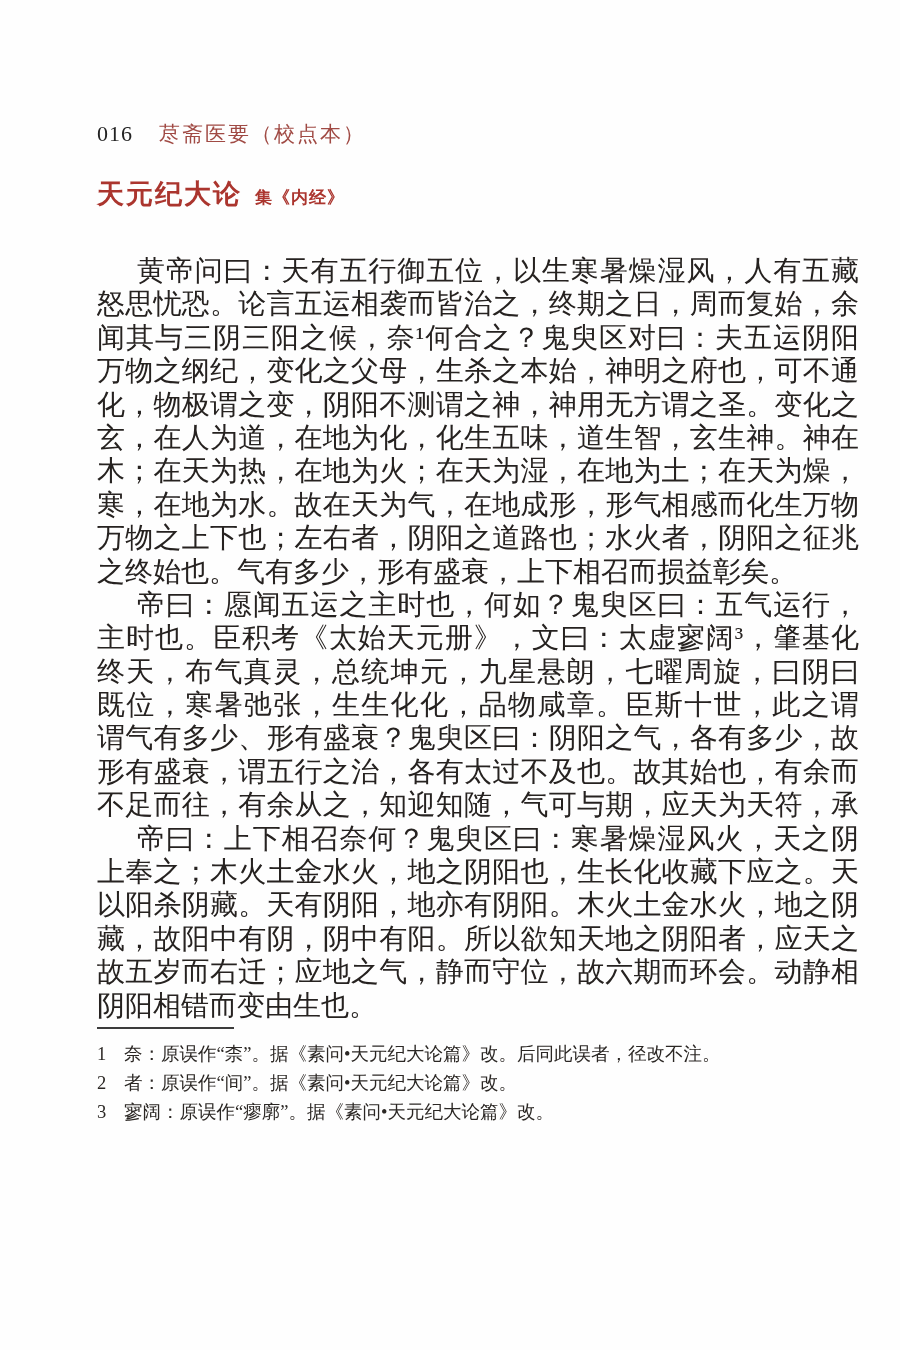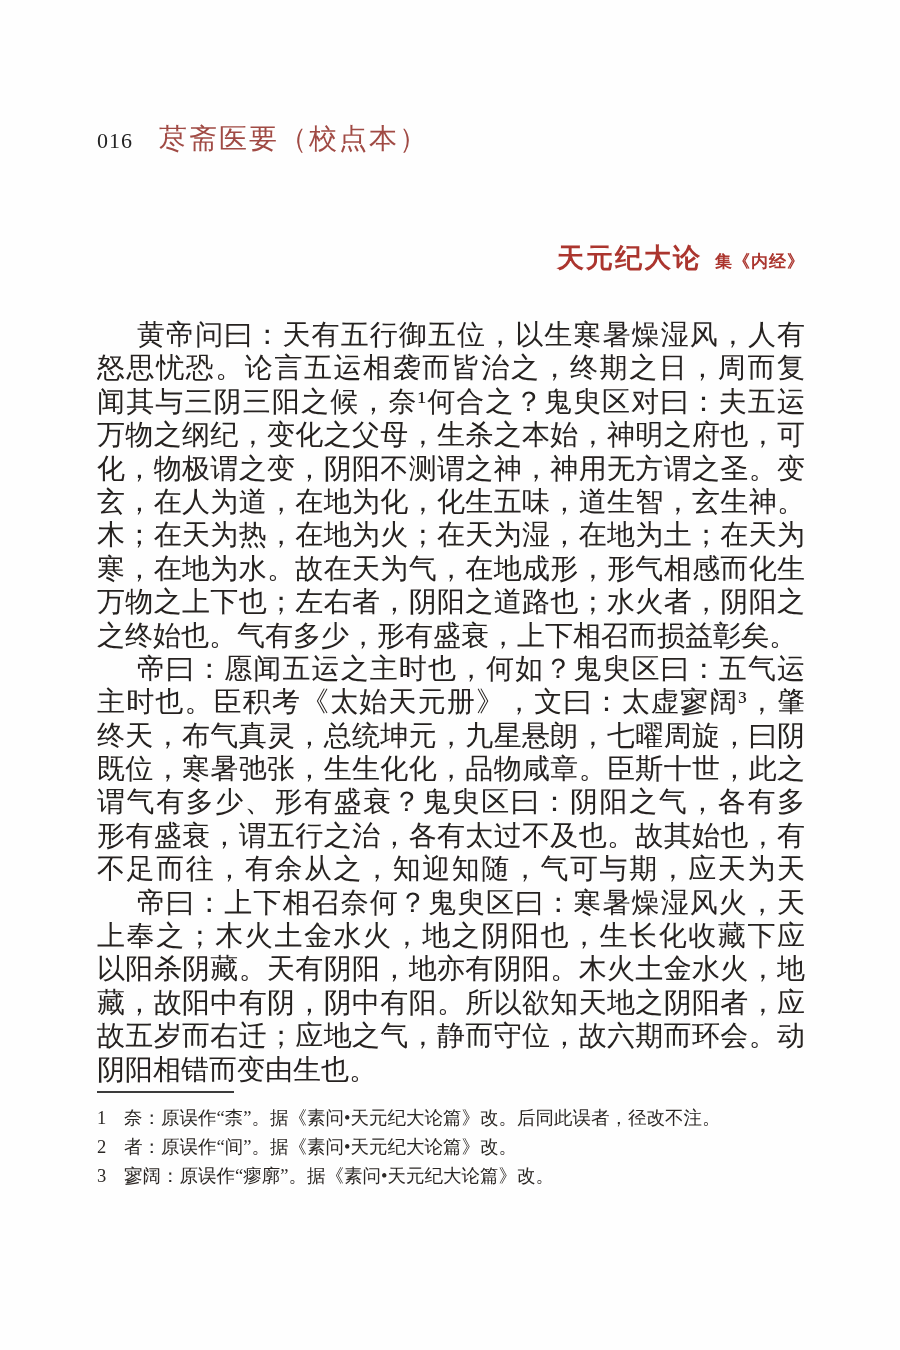--- a/index.html
+++ b/index.html
@@ -3,39 +3,39 @@
 <meta charset="utf-8">
 <style>
   html,body{margin:0;padding:0;background:#e8e8e8;}
   .page{
     position:relative;
     width:900px;height:1350px;
     margin:0 auto;
     background:#fefefe;
     overflow:hidden;
     box-sizing:border-box;
-    padding:0 95px 0 97px;
+    padding:0 41px 0 97px;
     font-family:"Liberation Serif","DejaVu Serif",serif;
     color:#262220;
   }
   
   .header{
     display:flex;align-items:baseline;
     padding-top:120px;
   }
   .page-num{
     font-size:22px;color:#232323;letter-spacing:1px;
   }
   .book-title{
-    font-size:28px;color:var(--header-red,#a04a44);
+    font-size:21px;color:var(--header-red,#a04a44);
     margin-left:26px;letter-spacing:2px;
   }
   
   .title-row{
-    margin-top:82px;text-align:right;white-space:nowrap;
+    margin-top:28px;text-align:left;white-space:nowrap;
   }
   .chapter-title{
     font-size:27px;font-weight:bold;
     color:var(--title-red,#ab352e);letter-spacing:2px;
   }
   .chapter-subtitle{
     font-size:17px;font-weight:bold;
     color:var(--title-red,#ab352e);
     margin-left:13px;letter-spacing:1px;
   }

